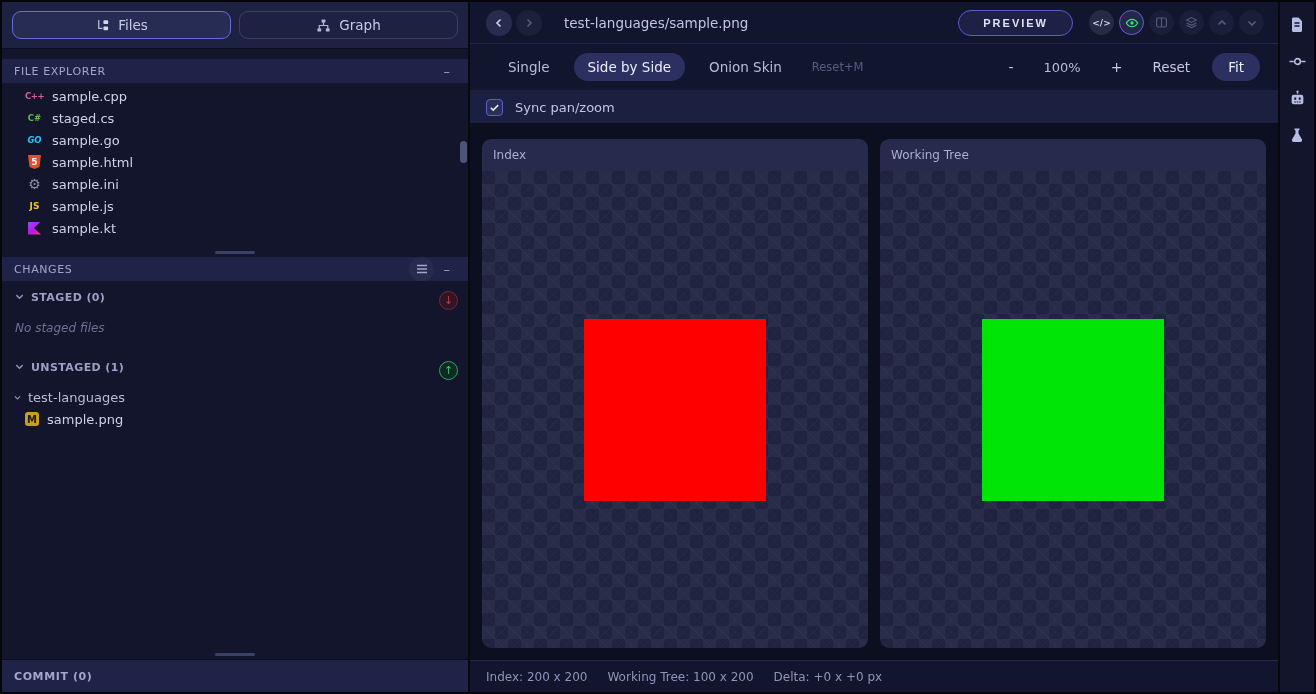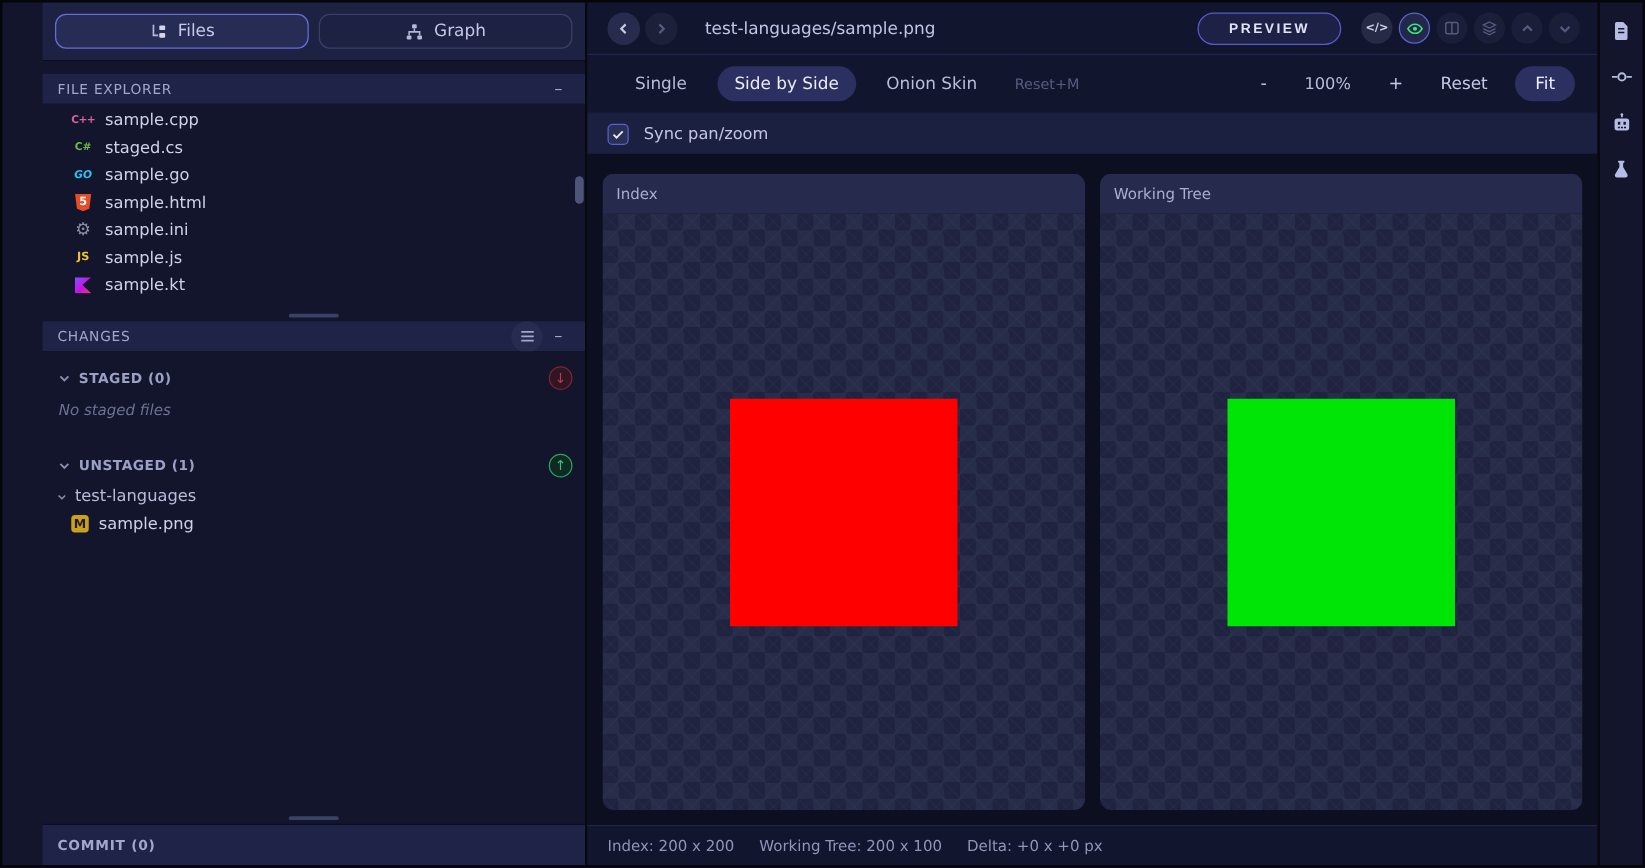--- a/index.html
+++ b/index.html
@@ -1,21 +1,21 @@
 <!DOCTYPE html>
 <html><head>
 <meta charset="utf-8">
 <style>
   * { margin:0; padding:0; box-sizing:border-box; }
   html,body { width:1316px; height:694px; background:#05060c; }
   body { font-family:"DejaVu Sans","Liberation Sans",sans-serif; font-size:13px; color:#ced1e8; }
   .app { width:1316px; height:694px; display:flex; border:2px solid #05060c; background:#0d1023; overflow:hidden; }
 
   
-  .sidebar { width:468px; min-width:468px; background:#12152b; border-right:2px solid #07090f; display:flex; flex-direction:column;padding-left:32px; }
+  .sidebar { width:468px; min-width:468px; background:#12152b; border-right:2px solid #07090f; display:flex; flex-direction:column; }
   .tabbar { height:47px; background:#1d2142; display:flex; gap:8px; padding:9px 10px; border-bottom:1px solid #0b0e1e; }
   .tab-btn { flex:1; display:flex; align-items:center; justify-content:center; gap:8px; border-radius:9px; font-size:13.5px; color:#c6c9e6; cursor:pointer; background:#1d2142; border:1px solid #3a3f68; }
   .tab-btn.active { background:#272c55; border:1px solid #666cd8; }
   .tab-btn svg { opacity:.9; }
 
   .section-header { height:24px; background:#1e2347; display:flex; align-items:center; padding:0 12px; font-size:11px; font-weight:normal; letter-spacing:.6px; color:#a2a7cc; }
   .section-header .spacer { flex:1; }
   .mini-btn { color:#a2a7cc; font-size:13px; width:18px; height:18px; display:flex; align-items:center; justify-content:center; cursor:pointer; border-radius:50%; }
   .circle-btn { width:25px; height:25px; border-radius:50%; background:#272c4e; display:flex; align-items:center; justify-content:center; cursor:pointer; margin-right:4px; }
 
@@ -30,21 +30,21 @@
   .ficon.html { }
   .html-shield { width:13px; height:14px; background:#e44d26; clip-path:polygon(0 0,100% 0,88% 86%,50% 100%,12% 86%); color:#fff; font-size:9px; font-weight:bold; display:flex; align-items:center; justify-content:center; }
   .ficon.ini { color:#8a8fa8; font-size:14px; font-weight:normal; }
   .ficon.js { color:#f0c22e; font-size:9px; }
   .kt-flag { width:13px; height:13px; background:linear-gradient(135deg,#7f52ff 0%,#c711e1 55%,#e44857 100%); clip-path:polygon(0 0,100% 0,46% 50%,100% 100%,0 100%); }
   .scroll-thumb { position:absolute; right:1px; top:58px; width:7px; height:22px; border-radius:4px; background:#4d5478; }
   .resize-strip { height:10px; background:#12152b; display:flex; align-items:center; justify-content:center; }
   .resize-handle { width:40px; height:3px; border-radius:2px; background:#3a4166; cursor:row-resize; }
 
   .changes-body { flex:1; background:#12152b; overflow:hidden; }
-  .stage-row { height:22px; display:flex; align-items:center; padding:0 10px 0 12px; margin-top:10px; }
+  .stage-row { height:22px; display:flex; padding:0 10px 0 12px; margin-top:10px; }
   .stage-row .lbl { font-size:11px; font-weight:bold; letter-spacing:.4px; color:#9ba0c4; margin-left:6px; }
   .stage-row .spacer { flex:1; }
   .chev { color:#8b90b5; display:flex; }
   .stage-circle { width:19px; height:19px; border-radius:50%; display:flex; align-items:center; justify-content:center; font-size:11px; cursor:pointer; }
   .stage-circle.red { background:#321522; border:1px solid #7c2430; color:#b0404e; }
   .stage-circle.green { background:#0f2a22; border:1px solid #2ea45f; color:#3fbf76; }
   .empty-msg { font-style:italic; color:#6d7294; font-size:12px; padding:8px 0 0 13px; }
   .tree-folder { height:22px; display:flex; align-items:center; gap:6px; padding-left:11px; margin-top:3px; color:#b8bcd8; cursor:pointer; }
   .tree-file { height:22px; display:flex; align-items:center; gap:8px; padding-left:23px; cursor:pointer; }
   .m-badge { width:14px; height:14px; border-radius:3px; background:#c9a11f; color:#211a05; font-size:10px; font-weight:bold; display:flex; align-items:center; justify-content:center; }
@@ -301,21 +301,21 @@
       <div class="panel">
         <div class="panel-header">Working Tree</div>
         <div class="panel-body">
           <div class="img-square" style="background-color: rgb(0, 228, 6);"></div>
         </div>
       </div>
     </div>
 
     <div class="statusbar">
       <span>Index: 200 x 200</span>
-      <span>Working Tree: 200 x 100</span>
+      <span>Working Tree: 100 x 200</span>
       <span>Delta: +0 x +0 px</span>
     </div>
   </div>
 
   <div class="rail">
     <div class="rail-btn">
       <svg width="16" height="17" viewBox="0 0 16 17">
           <path d="M4 1.5h5.5L13 5v9.5a1.5 1.5 0 01-1.5 1.5h-7A1.5 1.5 0 013 14.5V3A1.5 1.5 0 014 1.5z" fill="#b7bce4"></path>
           <path d="M5.5 7h5M5.5 10h5" stroke="#12152b" stroke-width="1.3"></path>
         </svg>

